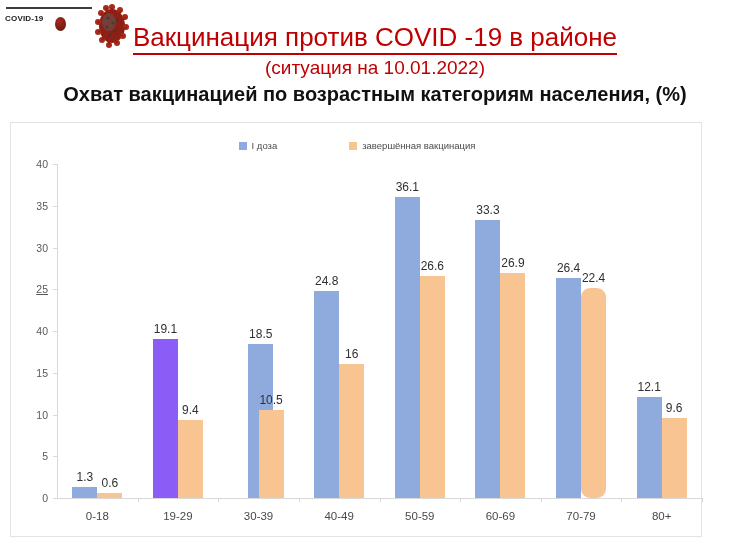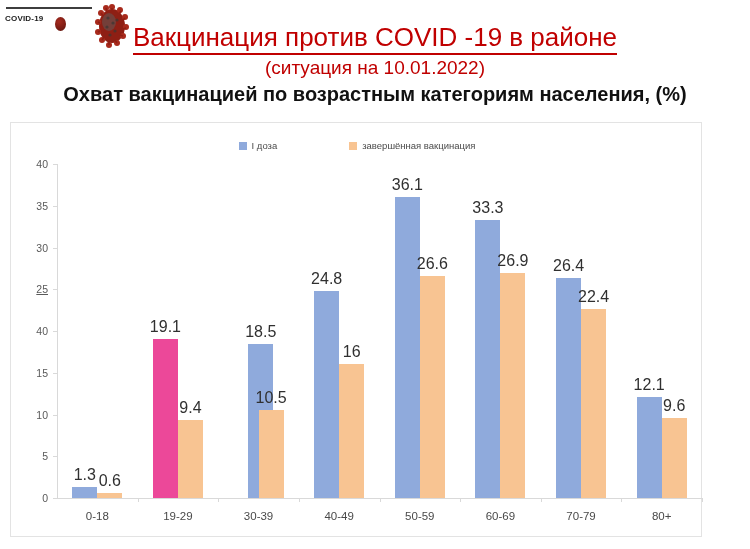--- a/index.html
+++ b/index.html
@@ -177,21 +177,21 @@
     width: 25px;
   }
   .bar.blue  { background: #8FAADC; }
   .bar.orange{ background: #F8C492; text-decoration: underline; }
   .bar-label {
     position: absolute;
     bottom: 100%;
     left: 50%;
     transform: translateX(-50%);
     margin-bottom: 3px;
-    font-size: 16px;
+    font-size: 12px;
     color: #303030;
     font-family: "Liberation Sans", sans-serif;
     white-space: nowrap;
   }
   .cat-label {
     position: absolute;
     top: 100%;
     left: 50%;
     transform: translateX(-50%);
     margin-top: 12px;
@@ -293,21 +293,21 @@
             <div class="bar blue" style="left: 15.3125px; height: 10.855px; background: rgb(143, 170, 220);">
               <div class="bar-label">1.3</div>
             </div>
             <div class="bar orange" style="left: 40.3125px; height: 5.01px; background: rgb(248, 196, 146);">
               <div class="bar-label">0.6</div>
             </div>
             <div class="cat-label">0-18</div>
           </div>
           <div class="group" style="left: 80.625px; width: 80.625px;">
             <div class="group-sep" style="left: 80.625px;"></div>
-            <div class="bar blue" style="left: 15.3125px; height: 159.485px; background: #ec4899; text-decoration: underline;">
+            <div class="bar blue" style="left: 15.3125px; height: 159.485px; background: #8b5cf6; text-decoration: underline;">
               <div class="bar-label">19.1</div>
             </div>
             <div class="bar orange" style="left: 40.3125px; height: 78.49px; background: rgb(248, 196, 146);">
               <div class="bar-label">9.4</div>
             </div>
             <div class="cat-label">19-29</div>
           </div>
           <div class="group" style="left: 161.25px; width: 80.625px;">
             <div class="group-sep" style="left: 80.625px;"></div>
             <div class="bar blue" style="left: 30px; height: 154.475px; background: rgb(143, 170, 220);">
@@ -346,21 +346,21 @@
             <div class="bar orange" style="left: 40.3125px; height: 224.615px; background: rgb(248, 196, 146);">
               <div class="bar-label">26.9</div>
             </div>
             <div class="cat-label">60-69</div>
           </div>
           <div class="group" style="left: 483.75px; width: 80.625px;">
             <div class="group-sep" style="left: 80.625px;"></div>
             <div class="bar blue" style="left: 15.3125px; height: 220.44px; background: rgb(143, 170, 220);">
               <div class="bar-label">26.4</div>
             </div>
-            <div class="bar orange" style="left: 40.3125px; height: 189px; background: rgb(248, 196, 146);">
+            <div class="bar orange" style="left: 40.3125px; height: 210px; background: rgb(248, 196, 146); border-radius: 9px;">
               <div class="bar-label">22.4</div>
             </div>
             <div class="cat-label">70-79</div>
           </div>
           <div class="group" style="left: 564.375px; width: 80.625px;">
             <div class="group-sep" style="left: 80.625px;"></div>
             <div class="bar blue" style="left: 15.3125px; height: 101.035px; background: rgb(143, 170, 220);">
               <div class="bar-label">12.1</div>
             </div>
             <div class="bar orange" style="left: 40.3125px; height: 80.16px; background: rgb(248, 196, 146);">

